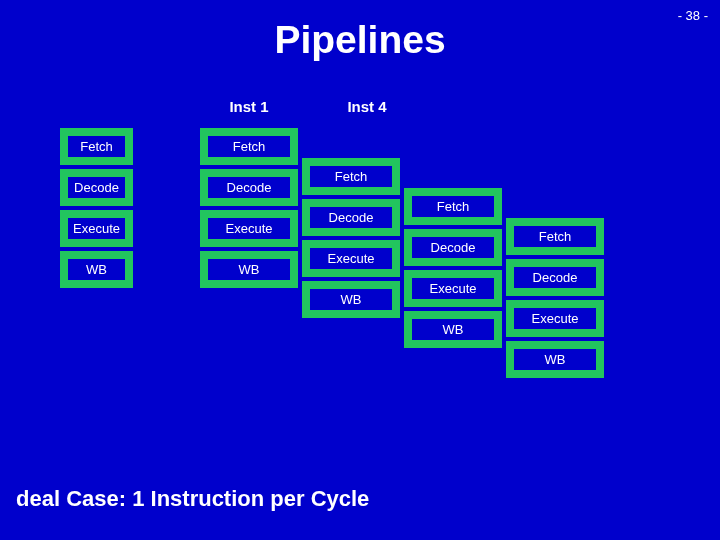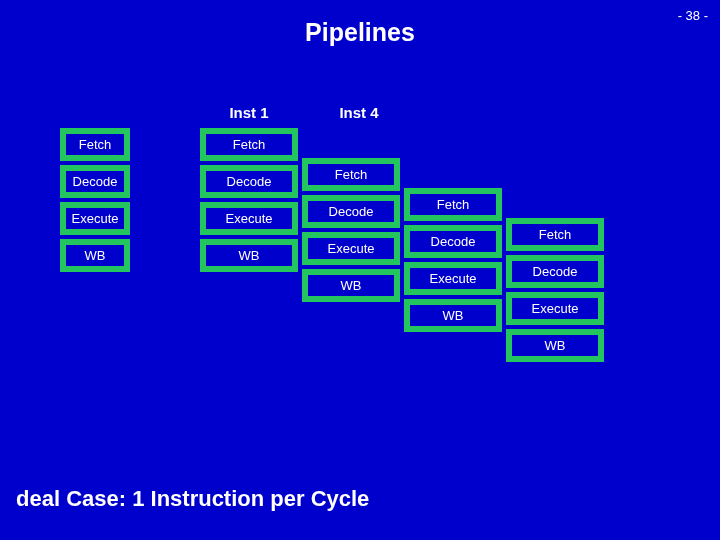--- a/index.html
+++ b/index.html
@@ -16,40 +16,40 @@
     .page-number {
       position: absolute;
       top: 8px;
       right: 12px;
       font-size: 13px;
       color: white;
     }
 
     .title {
       text-align: center;
-      font-size: 25px;
+      font-size: 39px;
       font-weight: bold;
       color: white;
       padding-top: 18px;
       margin-bottom: 16px;
     }
 
     .legend-box {
       border: 2px solid white;
       padding: 3px 8px;
       margin-bottom: 2px;
       font-size: 14px;
       min-width: 70px;
       text-align: center;
       background-color: #0000cc;
       color: white;
     }
 
     .cell {
-      border: 6px solid #22c55e;
+      border: 8px solid #22c55e;
       padding: 3px 5px;
       font-size: 13px;
       text-align: center;
       min-height: 26px;
       display: flex;
       align-items: center;
       justify-content: center;
       background-color: #0000cc;
       color: white;
       margin-bottom: 2px;
@@ -70,24 +70,24 @@
       top: 128px;
       left: 60px;
       display: flex;
       flex-direction: column;
       gap: 2px;
     }
 
     
     .headers-row {
       position: absolute;
-      top: 104px;
+      top: 98px;
       left: 200px;
       display: flex;
-      gap: 12px;
+      gap: 20px;
     }
 
     .header-cell {
       width: 98px;
       text-align: center;
       font-size: 15px;
       font-weight: bold;
     }
 
     

